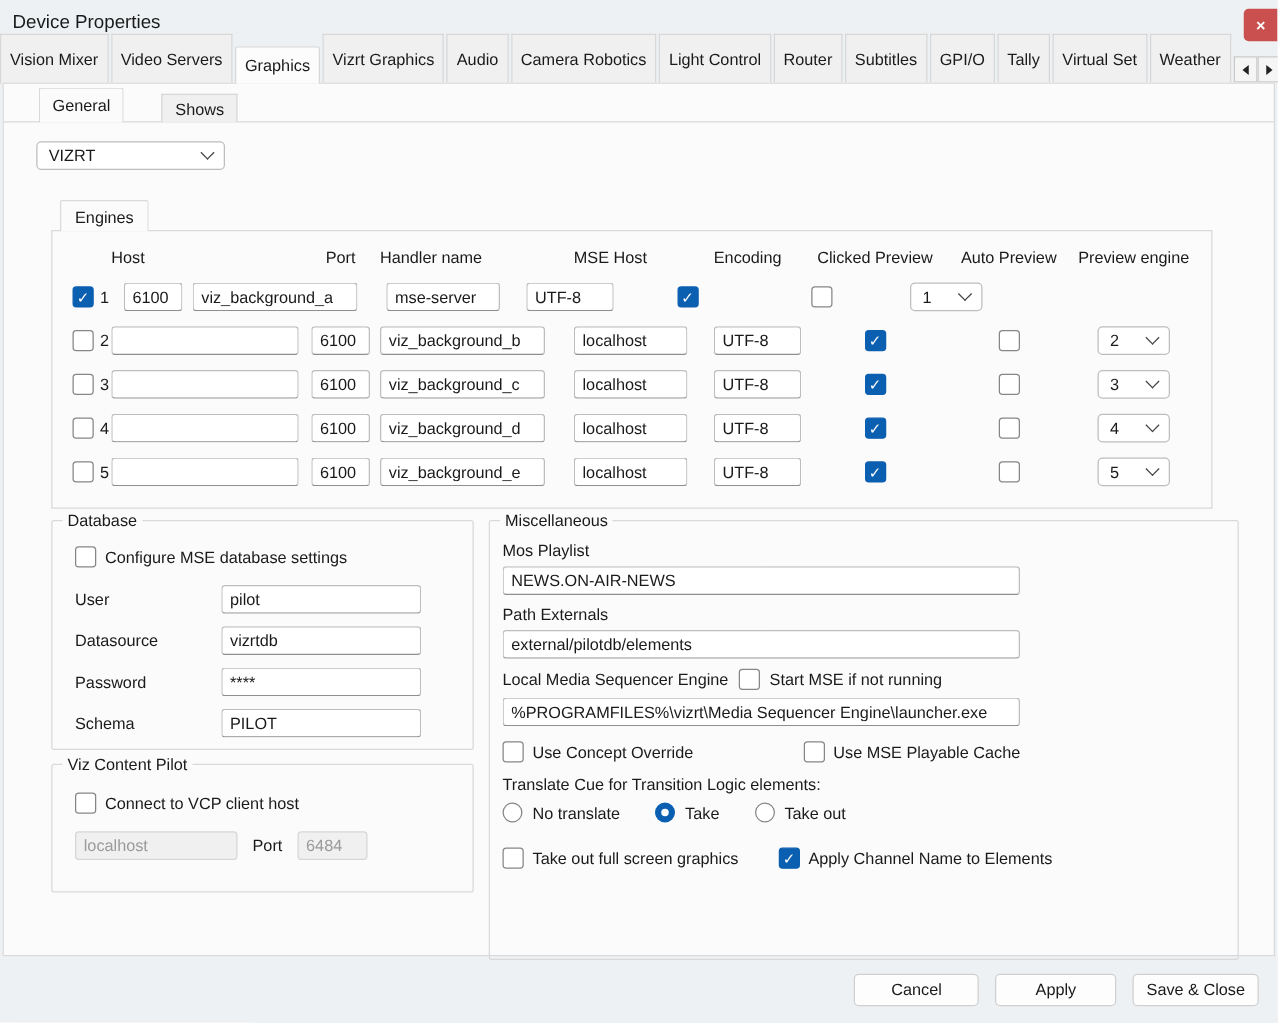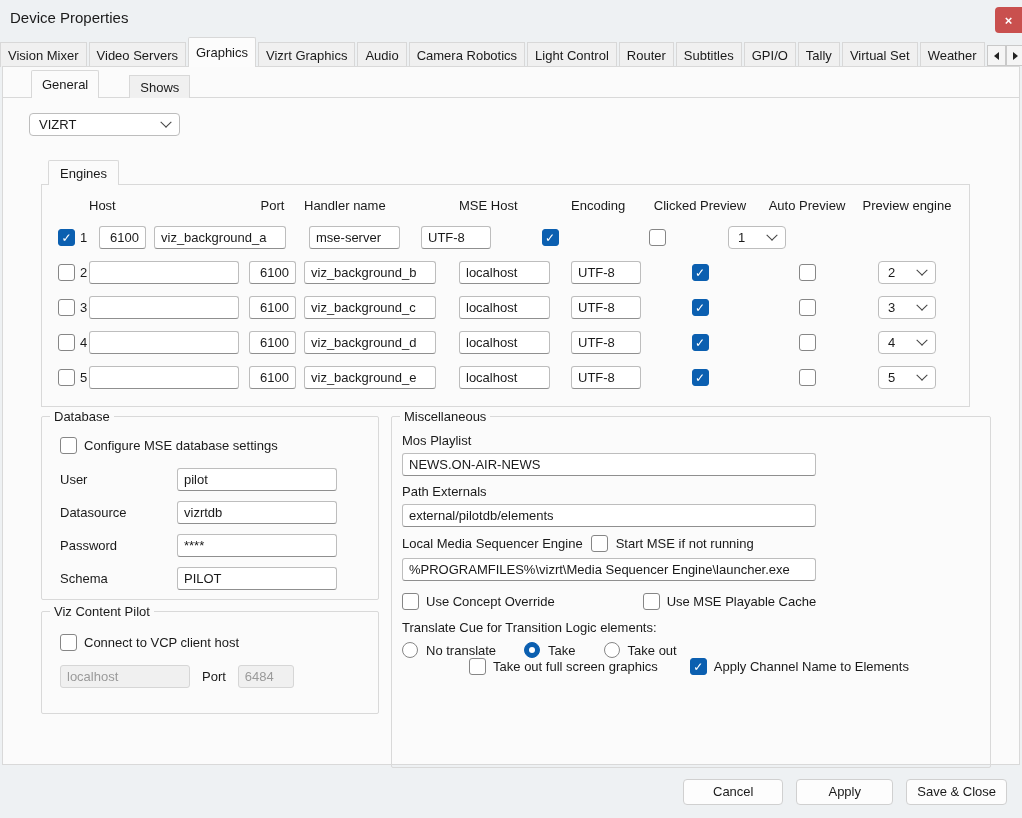--- a/index.html
+++ b/index.html
@@ -17,21 +17,21 @@
 
   
   .titlebar{position:absolute;top:0;left:0;right:0;height:36px;background:var(--chrome-bg);}
   .title{position:absolute;left:10px;top:9px;font-size:15px;}
   .close-btn{position:absolute;right:0;top:7px;width:27px;height:26px;background:var(--close-red);
     color:#fff;display:flex;align-items:center;justify-content:center;font-size:13px;font-weight:bold;
     border-radius:4px 0 0 4px;cursor:default;}
 
   
   .tabstrip{position:absolute;top:36px;left:0;right:0;height:31px;display:flex;align-items:flex-end;}
-  .tab{height:25px;margin-top:6px;padding:0 7px;display:flex;align-items:center;background:#f0f0f0;
+  .tab{height:40px;margin-top:6px;padding:0 7px;display:flex;align-items:center;background:#f0f0f0;
     border:1px solid #d8d8d8;border-bottom:none;margin-right:2px;white-space:nowrap;font-size:13px;}
   .tab.active{height:30px;background:#fcfcfc;position:relative;z-index:3;border-radius:2px 2px 0 0;}
   .tab-arrows{margin-left:auto;display:flex;margin-right:2px;margin-bottom:1px;}
   .arrow-btn{width:19px;height:21px;border:1px solid #c9c9c9;background:#f5f5f5;display:flex;align-items:center;justify-content:center;}
   .tri-left{width:0;height:0;border-top:4px solid transparent;border-bottom:4px solid transparent;border-right:5px solid #222;}
   .tri-right{width:0;height:0;border-top:4px solid transparent;border-bottom:4px solid transparent;border-left:5px solid #222;}
 
   
   .page{position:absolute;top:66px;left:2px;right:2px;bottom:53px;background:var(--panel-bg);
     border:1px solid var(--border);z-index:2;}
@@ -75,21 +75,21 @@
   .c-sel{width:31px;display:flex;align-items:center;gap:5px;}
   .c-host{width:150px;}
   .c-port{width:47px;margin-left:10px;}
   .c-handler{width:132px;margin-left:8px;}
   .c-mse{width:91px;margin-left:23px;}
   .c-enc{width:70px;margin-left:21px;}
   .c-clicked{width:118px;display:flex;justify-content:center;}
   .c-auto{width:96px;display:flex;justify-content:center;}
   .c-prev{width:104px;display:flex;justify-content:center;}
   .erow input{width:100%;}
-  .erow .c-port input{text-align:right;}
+  .erow .c-port input{text-align:left;}
   .erow .c-prev .select{width:58px;}
   .hdr{white-space:nowrap;}
 
   
   .group{position:absolute;border:1px solid var(--border);border-radius:2px;}
   .group-label{position:absolute;top:-8px;left:8px;background:var(--panel-bg);padding:0 4px;font-size:13px;}
   .g-db{left:38px;top:349px;width:338px;height:184px;padding:20px 16px 0 18px;}
   .g-vcp{left:38px;top:544px;width:338px;height:103px;padding:22px 16px 0 18px;}
   .g-misc{left:388px;top:349px;width:600px;height:352px;padding:16px 14px 0 10px;}
 
@@ -103,21 +103,21 @@
   .vcp-fields input.port{width:56px;}
 
   .m-lbl{margin-bottom:5px;}
   .g-misc input.wide{width:414px;display:block;margin-bottom:8px;}
   .m-inline{display:flex;align-items:center;gap:8px;margin-top:8px;margin-bottom:6px;}
   .m-two{display:flex;align-items:center;margin-top:12px;margin-bottom:6px;}
   .m-two .second{margin-left:88px;}
   .m-translate{margin-top:10px;}
   .radio-row{display:flex;align-items:center;gap:8px;margin-top:7px;}
   .radio-row .gap{width:12px;}
-  .m-last{display:flex;align-items:center;margin-top:0;justify-content:center;}
+  .m-last{display:flex;align-items:center;margin-top:20px;}
   .m-last .second{margin-left:32px;}
 
   
   .footer{position:absolute;left:16px;right:0;bottom:0;height:53px;background:var(--chrome-bg);
     display:flex;align-items:center;justify-content:flex-end;gap:13px;padding-right:15px;}
   .btn{min-width:97px;height:26px;background:#fdfdfd;border:1px solid #d0d0d0;border-radius:4px;
     display:flex;align-items:center;justify-content:center;font-size:13px;padding:0 10px;}
   .btn.cancel{min-width:100px;}
 </style>
 </head>

